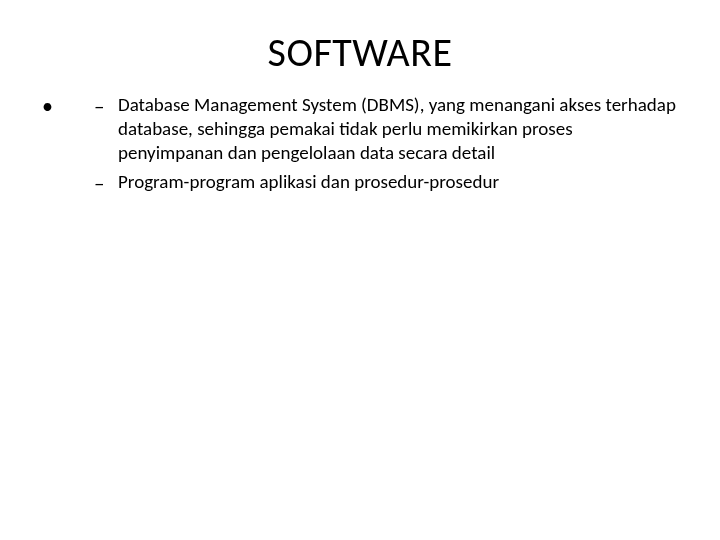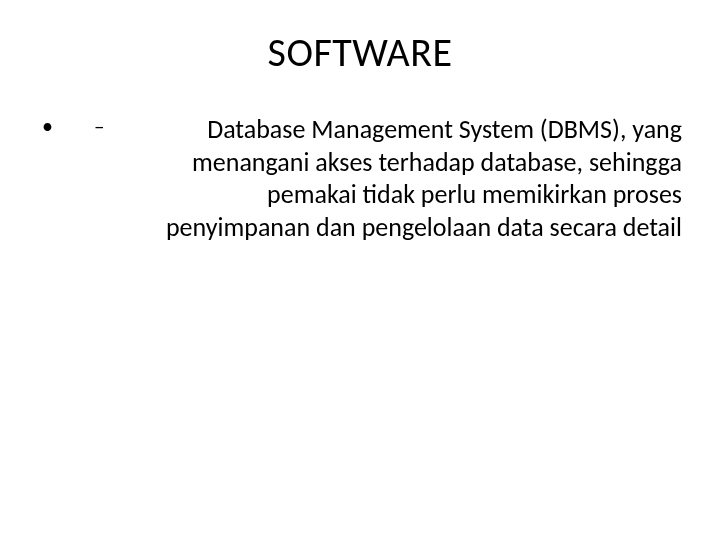--- a/index.html
+++ b/index.html
@@ -9,21 +9,21 @@
       background: #fff;
       font-family: Calibri, Arial, sans-serif;
       color: #000;
       padding: 28px 38px 0 38px;
       overflow: hidden;
     }
     .title {
       text-align: center;
       font-size: 40px;
       font-weight: 400;
-      margin-bottom: 36px;
+      margin-bottom: 16px;
       letter-spacing: 0.5px;
     }
     ul.level1 {
       list-style: none;
       padding-left: 0;
     }
     ul.level1 > li {
       font-size: 24px;
       line-height: 1.25;
       margin-bottom: 4px;
@@ -36,39 +36,39 @@
       left: 4px;
       top: 0;
       font-size: 22px;
     }
     ul.level2 {
       list-style: none;
       padding-left: 0;
       margin-top: 12px;
     }
     ul.level2 > li {
-      font-size: 26px;
+      font-size: 19px;
       line-height: 1.25;
       margin-bottom: 6px;
       padding-left: 52px;
       position: relative;
-      text-align: right;
     }
     ul.level2 > li::before {
       content: "–";
       position: absolute;
       left: 28px;
       top: 0;
       font-size: 21px;
     }
   </style>
 </head>
 <body>
 
 <h1 class="title">SOFTWARE</h1>
 
 <ul class="level1">
   <li>
     <ul class="level2">
       <li>Database Management System (DBMS), yang menangani akses terhadap database, sehingga pemakai tidak perlu memikirkan proses penyimpanan dan pengelolaan data secara detail</li>
+      <li>Program-program aplikasi dan prosedur-prosedur</li>
     </ul>
   </li>
 </ul>
 
 </body></html>

